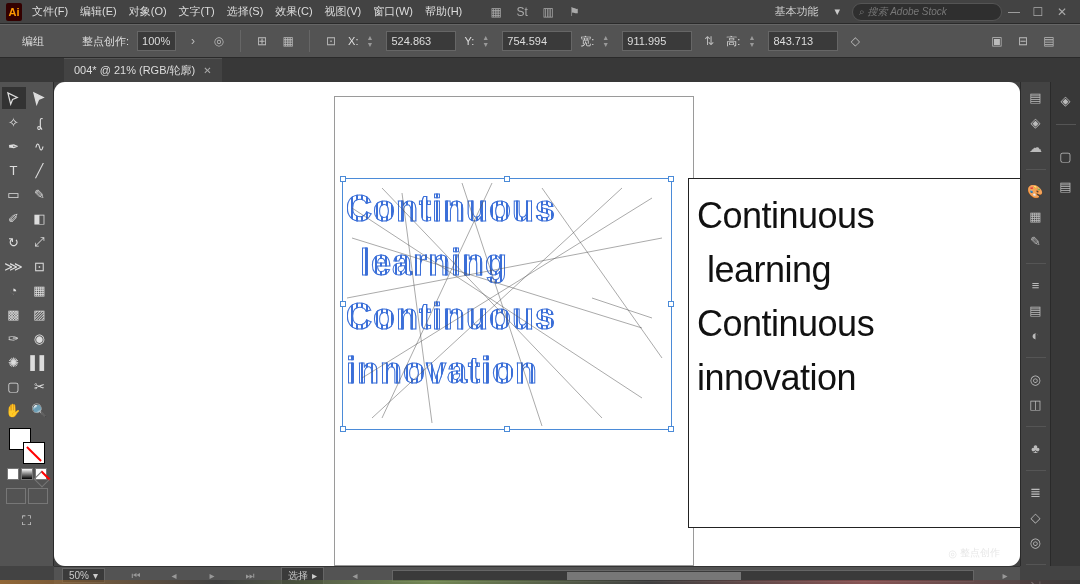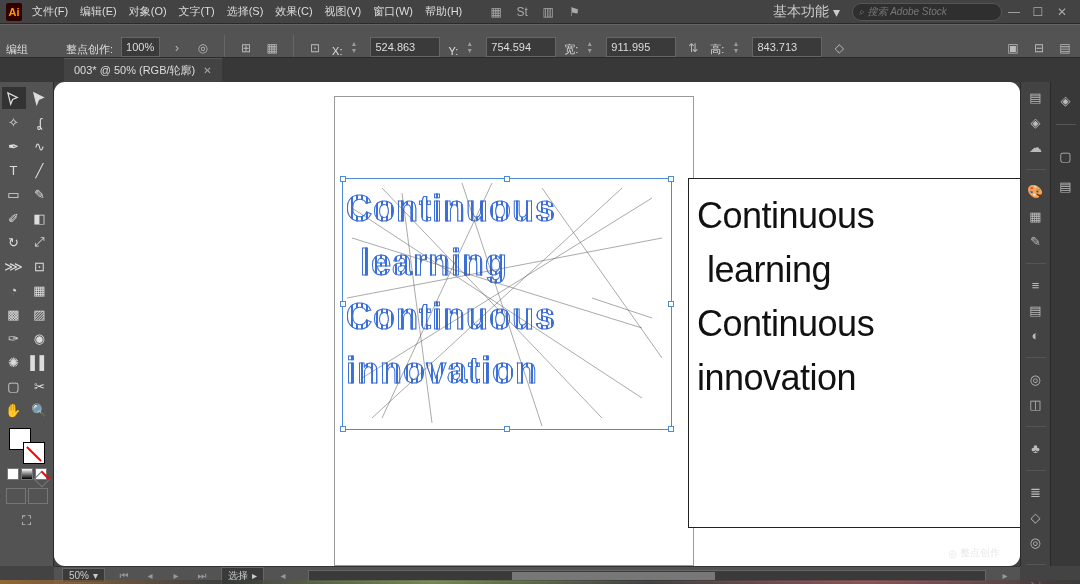--- a/index.html
+++ b/index.html
@@ -5,26 +5,26 @@
 * { margin:0; padding:0; box-sizing:border-box; font-family:"Microsoft YaHei",Arial,sans-serif; }
 body { background:#434343; width:1080px; height:584px; overflow:hidden; position:relative; font-size:11px; color:#ccc; }
 
 
 .menubar { height:24px; background:#434343; display:flex; align-items:center; padding:0 6px; border-bottom:1px solid #2a2a2a; }
 .ai-logo { width:16px; height:18px; background:#330000; color:#ff9a00; font-weight:bold; font-size:11px; display:flex; align-items:center; justify-content:center; border-radius:2px; margin-right:10px; }
 .menu-item { color:#ddd; font-size:11px; margin-right:12px; cursor:default; }
 .menu-gap { flex:1; }
 .menu-icons { display:flex; gap:10px; align-items:center; }
 .mi-icon { width:16px; height:16px; display:flex; align-items:center; justify-content:center; color:#aaa; font-size:12px; }
-.workspace-dd { color:#ccc; font-size:14px; margin:0 12px; display:flex; align-items:center; gap:4px; }
+.workspace-dd { color:#ccc; font-size:11px; margin:0 12px; display:flex; align-items:center; gap:16px; }
 .search-box { background:#2f2f2f; border:1px solid #555; border-radius:10px; height:18px; width:150px; display:flex; align-items:center; padding:0 6px; color:#777; font-size:10px; }
 .win-ctrl { width:24px; text-align:center; color:#aaa; font-size:12px; }
 
 
-.ctrlbar { height:34px; background:#535353; border-top:1px solid #666; border-bottom:1px solid #2a2a2a; display:flex; align-items:flex-end; padding:0 6px; gap:8px; color:#ddd; font-size:11px; }
+.ctrlbar { height:34px; background:#535353; border-top:1px solid #666; border-bottom:1px solid #2a2a2a; display:flex; align-items:center; padding:0 22px; gap:8px; color:#ddd; font-size:11px; }
 .ctrl-label { color:#ddd; }
 .ctrl-input { background:#3a3a3a; border:1px solid #666; color:#ddd; height:20px; width:70px; padding:0 4px; font-size:11px; }
 .ctrl-input.sm { width:39px; }
 .spin { width:12px; height:20px; display:flex; flex-direction:column; justify-content:center; color:#999; font-size:7px; line-height:7px; }
 .ctrl-ic { width:18px; height:18px; display:flex; align-items:center; justify-content:center; color:#bbb; font-size:12px; }
 .ctrl-sep { width:1px; height:22px; background:#666; margin:0 4px; }
 
 
 .tabbar { height:24px; background:#383838; display:flex; align-items:flex-end; padding-left:64px; }
 .doc-tab { background:#434343; color:#ddd; font-size:11px; padding:4px 10px; border-top:1px solid #555; display:flex; align-items:center; gap:8px; }
@@ -62,21 +62,21 @@
 .sel-lines { position:absolute; top:96px; left:288px; width:330px; height:252px; }
 .sel-lines line { stroke:#555; stroke-width:0.5; }
 .watermark { position:absolute; bottom:6px; right:20px; color:#ddd; font-size:10px; opacity:0.7; display:flex; align-items:center; gap:3px; }
 
 .panels-r { width:30px; background:#434343; border-left:1px solid #2a2a2a; display:flex; flex-direction:column; align-items:center; gap:10px; padding-top:8px; }
 .panels-r2 { width:30px; background:#383838; border-left:1px solid #2a2a2a; display:flex; flex-direction:column; align-items:center; gap:10px; padding-top:8px; }
 .p-ic { width:20px; height:20px; display:flex; align-items:center; justify-content:center; color:#bbb; font-size:13px; }
 .p-gap { height:8px; border-top:1px solid #555; width:20px; margin:4px 0; }
 
 
-.status { position:absolute; bottom:0; left:54px; right:60px; height:18px; background:#535353; border-top:1px solid #333; display:flex; align-items:center; font-size:10px; color:#ccc; padding:0 8px; gap:12px; }
+.status { position:absolute; bottom:0; left:54px; right:60px; height:18px; background:#535353; border-top:1px solid #333; display:flex; align-items:center; font-size:10px; color:#ccc; padding:0 8px; gap:24px; }
 .status-dd { background:#3a3a3a; border:1px solid #666; padding:1px 6px; display:flex; align-items:center; gap:4px; }
 .scroll-h { flex:1; height:12px; background:#3a3a3a; border:1px solid #666; margin-left:6px; position:relative; }
 .scroll-h::after { content:""; position:absolute; left:30%; top:1px; bottom:1px; width:30%; background:#777; }
 .scroll-ar { width:14px; text-align:center; color:#999; }
 .bottom-strip { position:absolute; bottom:0; left:0; right:0; height:4px; background:linear-gradient(90deg,#c77f2e,#333,#8a5,#333,#a55,#333); opacity:0.6; }
 </style>
 </head>
 <body>
 
 <div class="menubar">
@@ -145,21 +145,21 @@
   <input class="ctrl-input" value="843.713" style="">
   <span class="ctrl-ic">◇</span>
   <div class="menu-gap"></div>
   <span class="ctrl-ic">▣</span>
   <span class="ctrl-ic">⊟</span>
   <span class="ctrl-ic">▤</span>
 </div>
 
 <div class="tabbar">
   <div class="doc-tab">
-    <span>003* @ 50% (RGB/轮廓)</span>
+    <span>004* @ 21% (RGB/轮廓)</span>
     <span class="tab-x">✕</span>
   </div>
 </div>
 
 <div class="workarea">
 
   <div class="tools-l">
     <div class="tool-row">
         <div class="tool sel">
           <svg viewBox="0 0 16 16">

